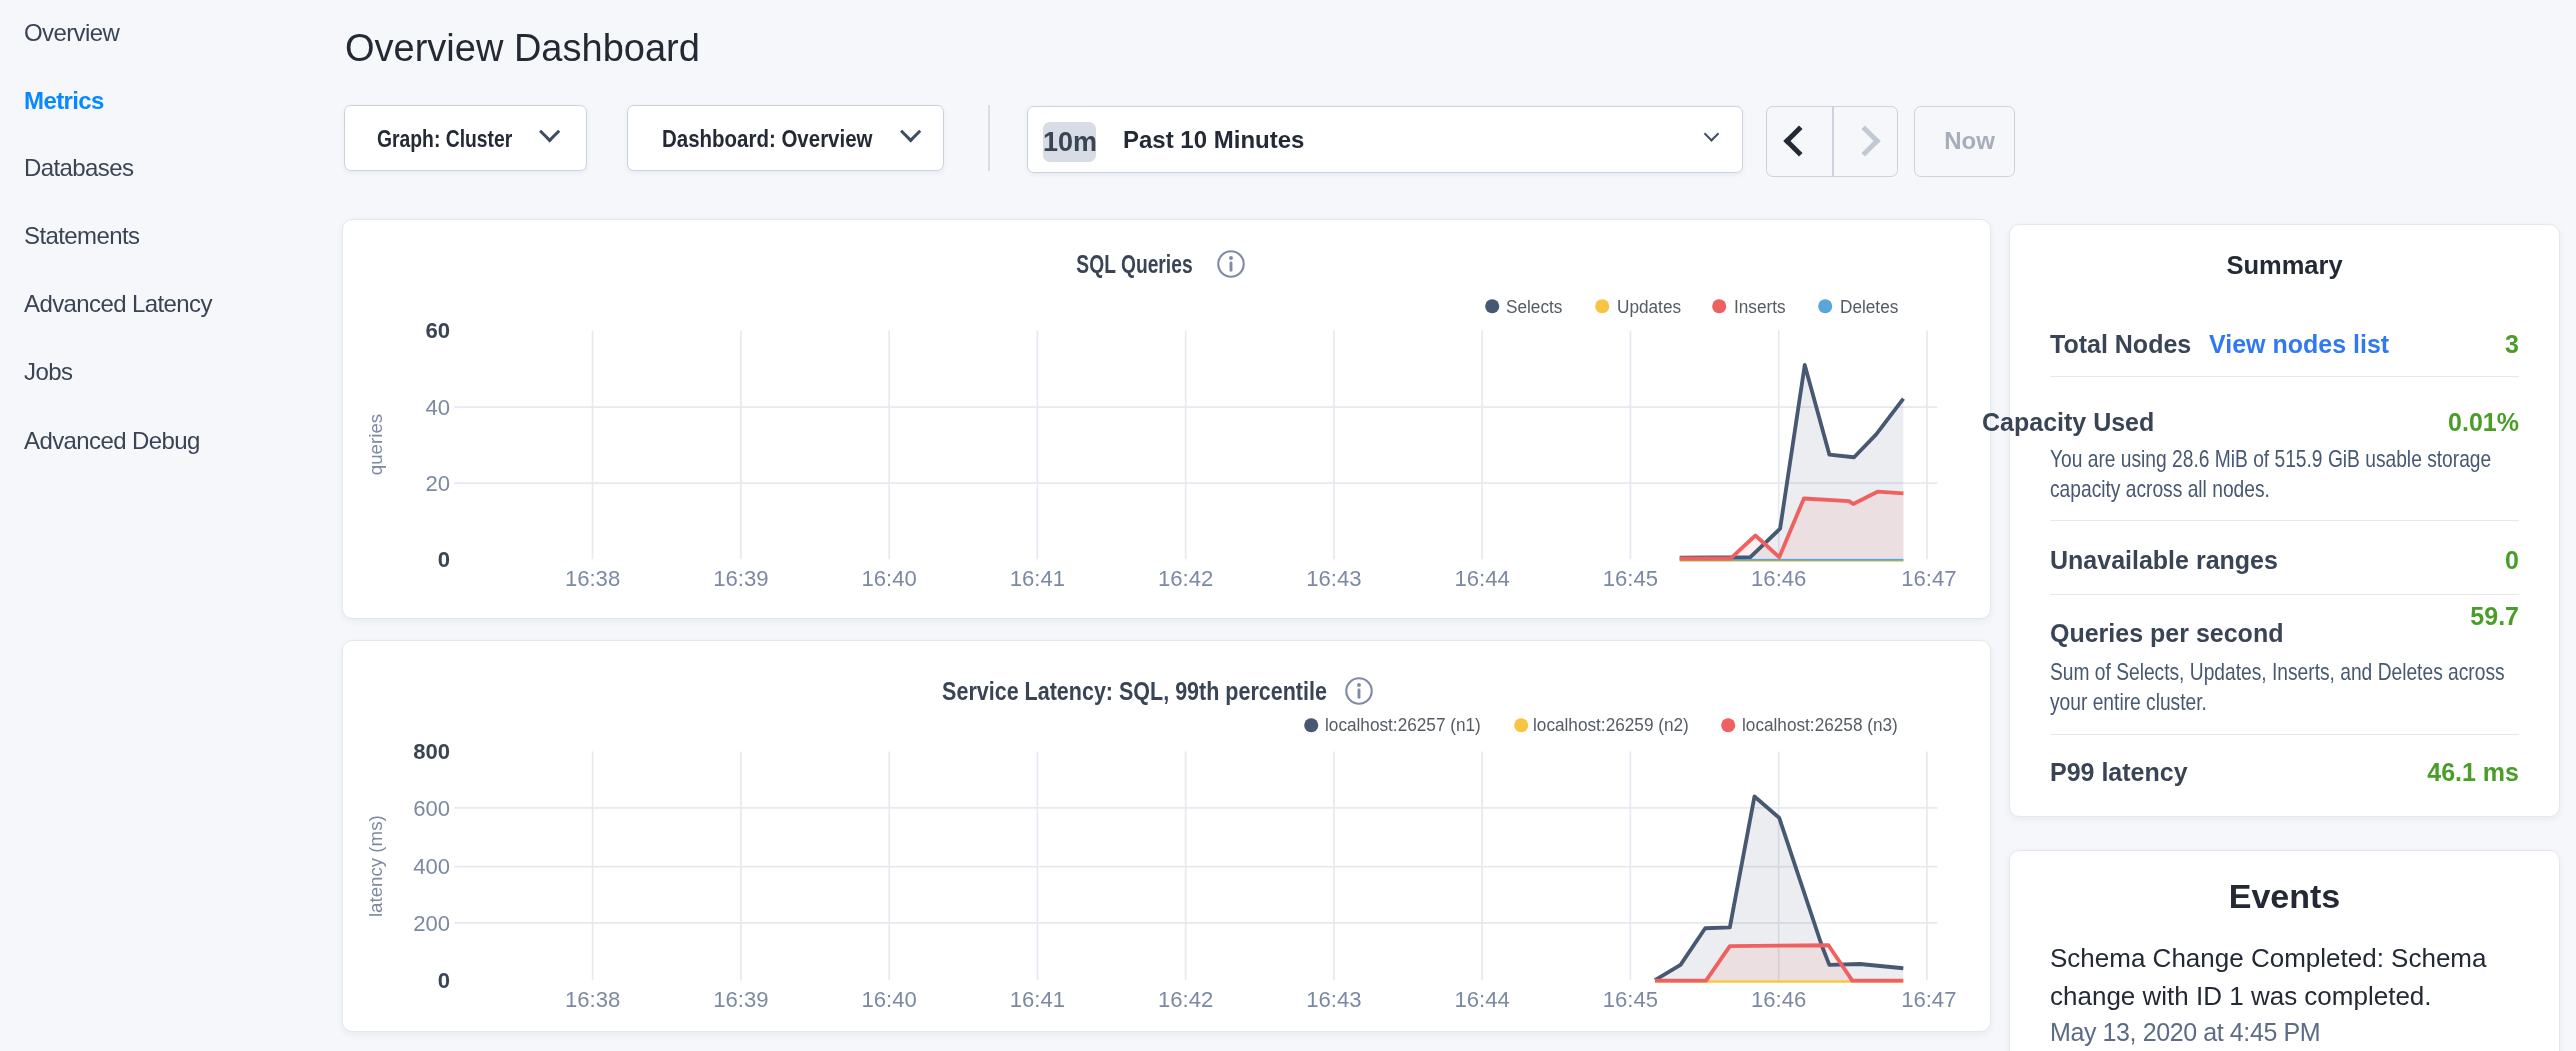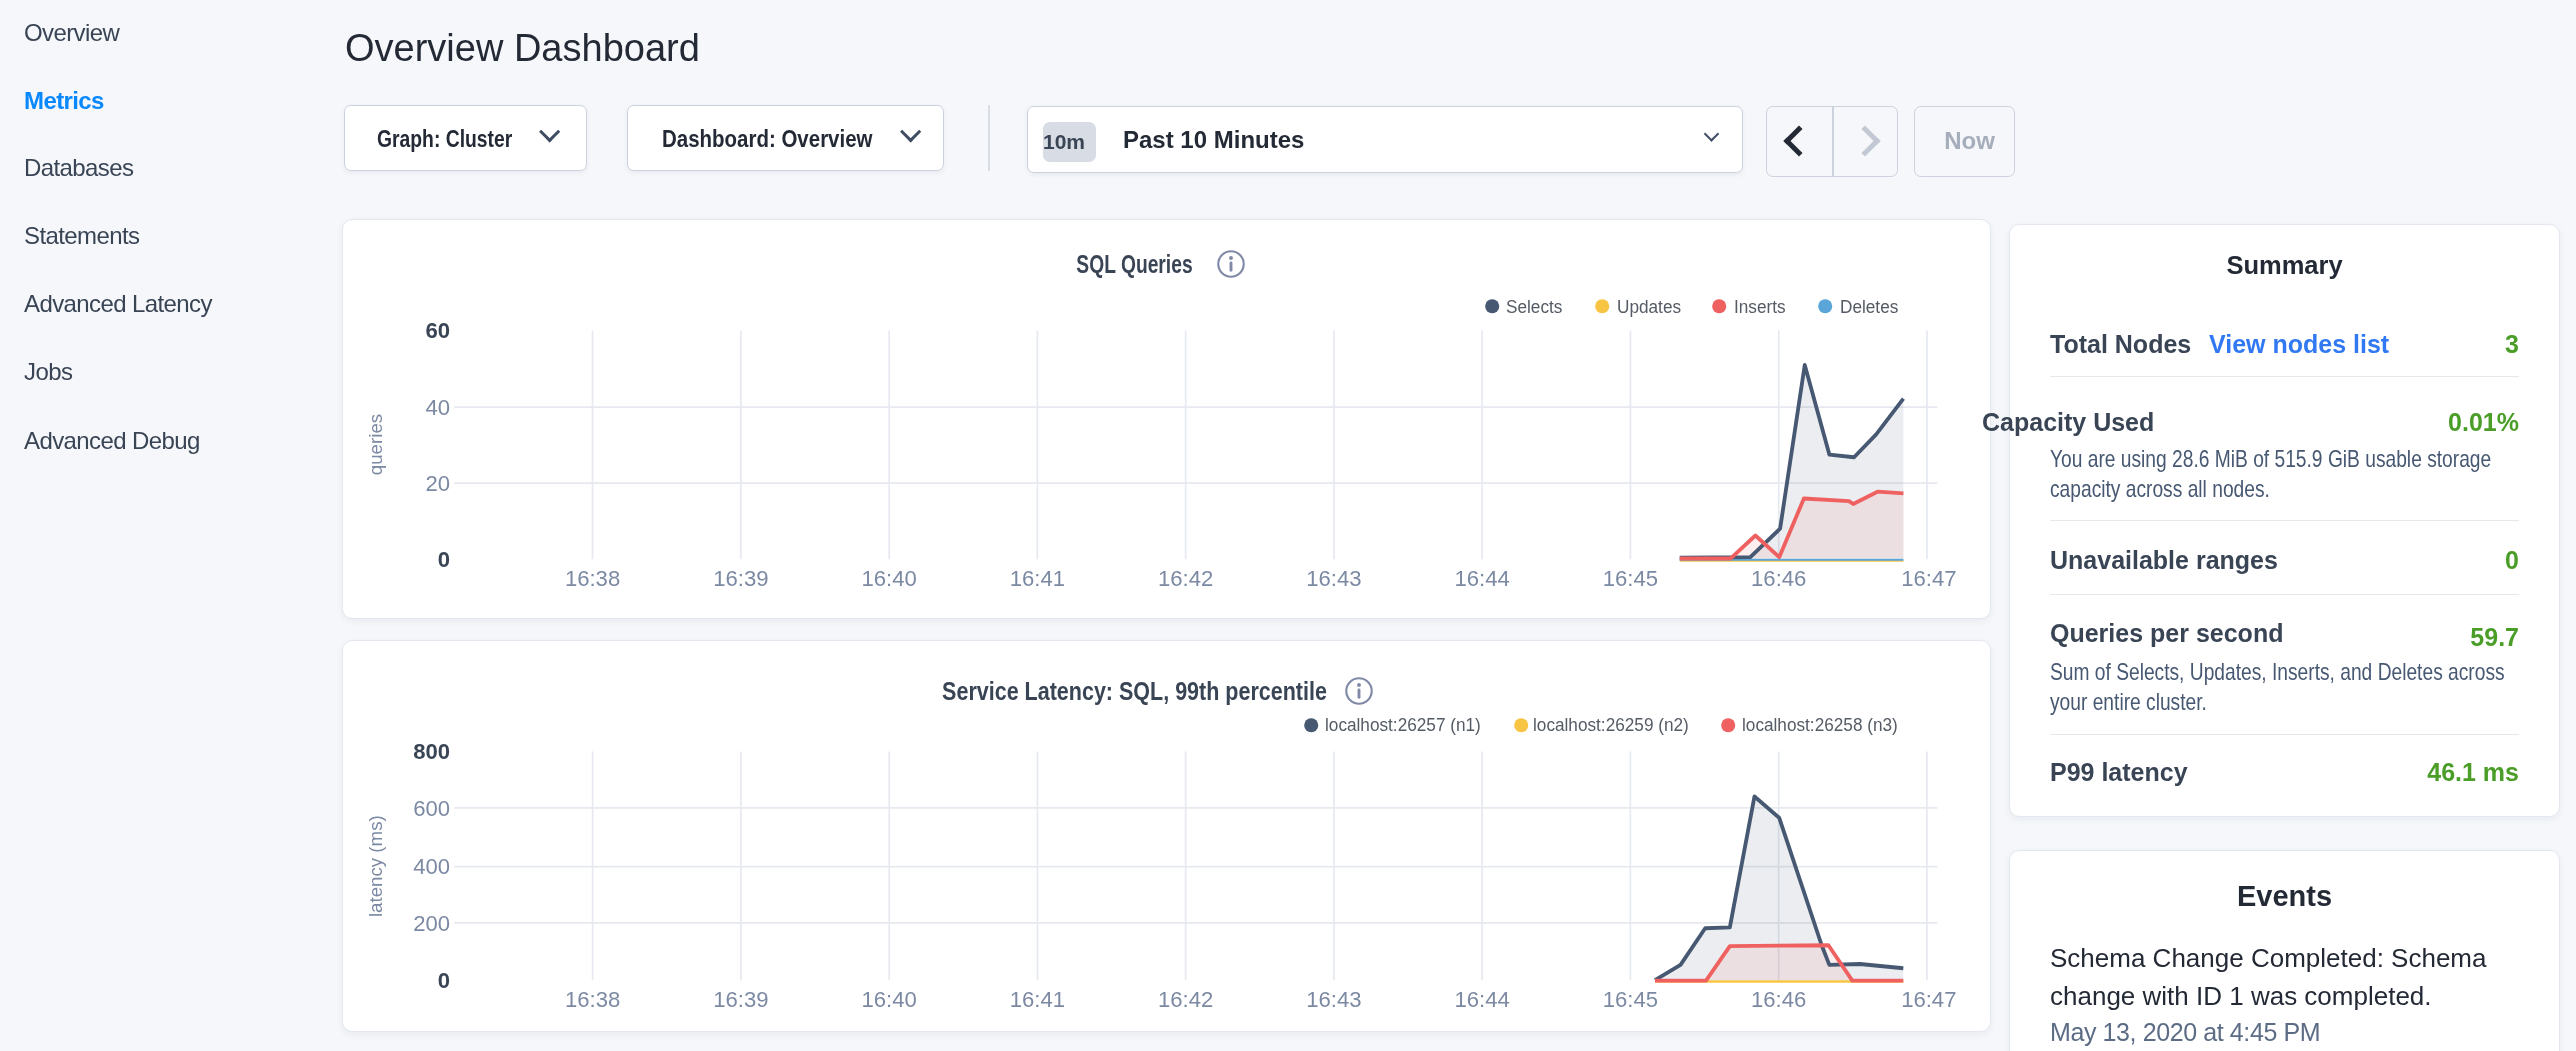--- a/index.html
+++ b/index.html
@@ -41,21 +41,21 @@
 <div class="chev" style="left:542px; top:136px;"></div>
 
 <div class="ddl" style="left:627px; top:105px; width:317px; height:66px;"></div>
 <div class="ddltext" style="left:662px; top:139px; transform:translateY(-50%) scaleX(0.853); transform-origin:left center;">Dashboard: Overview</div>
 <div class="chev" style="left:903px; top:136px;"></div>
 
 <div class="abs" style="left:988px; top:105px; width:1.7px; height:66px; background:#d9dde6;"></div>
 
 <div class="ddl" style="left:1027px; top:106px; width:716px; height:67px;"></div>
 <div class="abs" style="left:1043px; top:122px; width:53px; height:40px; background:#d8dce5; border-radius:6.8px;"></div>
-<div class="abs" style="left:1043px; top:142px; width:31px; transform:translateY(-50%); text-align:center; font-size:21px; font-weight:bold; color:#394455;">10m</div>
+<div class="abs" style="left:1043px; top:142px; width:31px; transform:translateY(-50%); text-align:center; font-size:27px; font-weight:bold; color:#394455;">10m</div>
 <div class="ddltext" style="left:1123px; top:140px;">Past 10 Minutes</div>
 <div class="chev" style="left:1706px; top:138px; width:11px; height:11px; border-right-width:2.6px; border-bottom-width:2.6px;"></div>
 
 <div class="btn" style="left:1766px; top:106px; width:132px; height:71px;"></div>
 <div class="abs" style="left:1832px; top:106px; width:1.7px; height:71px; background:#ccd2de;"></div>
 <div class="abs" style="left:1788px; top:141px; width:22px; height:22px; transform:translateY(-50%) rotate(45deg); border-left:5.1px solid #242a35; border-bottom:5.1px solid #242a35;"></div>
 <div class="abs" style="left:1854px; top:141px; width:22px; height:22px; transform:translateY(-50%) rotate(45deg); border-right:5.1px solid #c3c9d4; border-top:5.1px solid #c3c9d4;"></div>
 <div class="btn" style="left:1914px; top:106px; width:101px; height:71px;"></div>
 <div class="abs" style="left:1914px; top:141px; width:111px; transform:translateY(-50%); text-align:center; font-size:24px; font-weight:bold; color:#a6aebc;">Now</div>
 
@@ -186,26 +186,26 @@
 <div class="val" style="top:422px;text-align:center;">0.01%</div>
 <div class="desc" style="left:2050px; top:459px;">You are using 28.6 MiB of 515.9 GiB usable storage</div>
 <div class="desc" style="left:2050px; top:489px;">capacity across all nodes.</div>
 <div class="divider" style="top:520px;"></div>
 
 <div class="lbl" style="left:2050px; top:560px;">Unavailable ranges</div>
 <div class="val" style="top:560px;">0</div>
 <div class="divider" style="top:594px;"></div>
 
 <div class="lbl" style="left:2050px; top:633px;">Queries per second</div>
-<div class="val" style="top:637px;text-align:right;">59.7</div>
+<div class="val" style="top:616px;text-align:right;">59.7</div>
 <div class="desc" style="left:2050px; top:672px;">Sum of Selects, Updates, Inserts, and Deletes across</div>
 <div class="desc" style="left:2050px; top:702px;">your entire cluster.</div>
 <div class="divider" style="top:734px;"></div>
 
 <div class="lbl" style="left:2050px; top:772px;">P99 latency</div>
 <div class="val" style="top:772px;">46.1 ms</div>
 
 <div class="panel" style="left:2009px; top:850px; width:551px; height:247px;"></div>
-<div class="abs" style="left:2009px; top:896px; width:551px; transform:translateY(-50%); text-align:center; font-size:29px; font-weight:bold; color:#242a35;">Events</div>
+<div class="abs" style="left:2009px; top:896px; width:551px; transform:translateY(-50%); text-align:center; font-size:34px; font-weight:bold; color:#242a35;">Events</div>
 <div class="abs vc" style="left:2050px; top:958px; font-size:26px; color:#242a35; white-space:nowrap;">Schema Change Completed: Schema</div>
 <div class="abs vc" style="left:2050px; top:996px; font-size:26px; color:#242a35; white-space:nowrap;">change with ID 1 was completed.</div>
 <div class="abs vc" style="left:2050px; top:1032px; font-size:25px; color:#5c6c85; letter-spacing:-0.4px; white-space:nowrap;">May 13, 2020 at 4:45 PM</div>
 
 
 </body></html>

